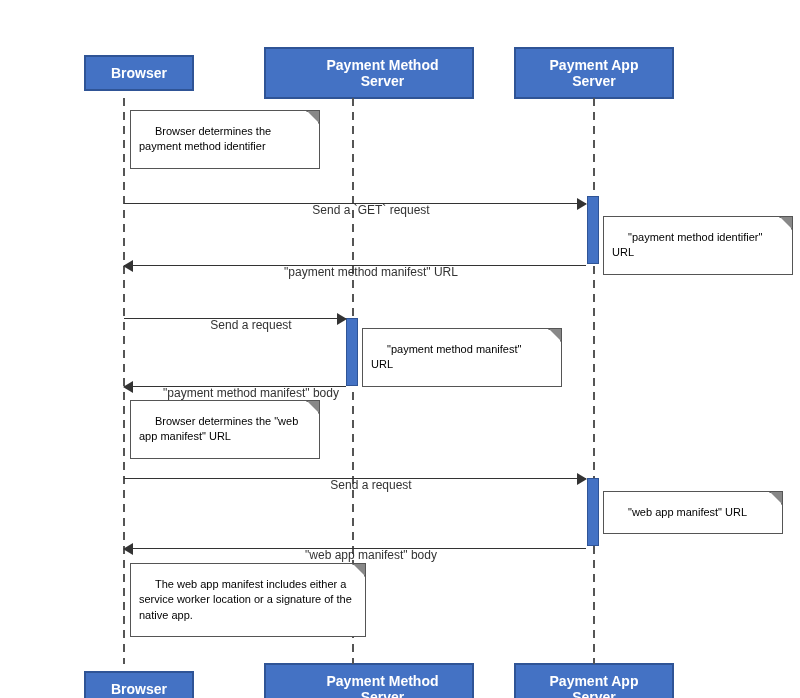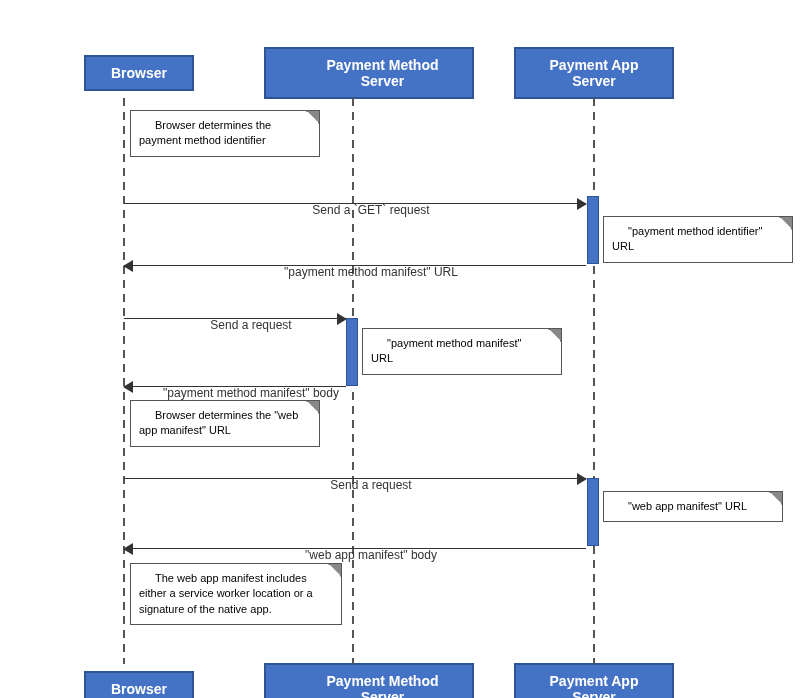--- a/index.html
+++ b/index.html
@@ -60,21 +60,21 @@
       width: 12px;
       background: #4472C4;
       border: 1px solid #2f5496;
     }
 
     
     .note {
       position: absolute;
       background: #fff;
       border: 1px solid #555;
-      padding: 7px 8px;
+      padding: 13px 8px;
       font-size: 11px;
       line-height: 1.4;
     }
     .note::after {
       content: '';
       position: absolute;
       top: 0; right: 0;
       width: 0; height: 0;
       border-style: solid;
       border-width: 0 12px 12px 0;
@@ -195,17 +195,17 @@
 </div>
 
 <div class="note" style="left:555px; top:443px; width:180px;">
   <span>"web app manifest" URL</span>
 </div>
 
 <div class="arrow left" style="left:76px; top:500px; width:462px;">
   <span class="arrow-label center">"web app manifest" body</span>
 </div>
 
-<div class="note" style="left:82px; top:515px; width:212px;">
+<div class="note" style="left:82px; top:515px; width:236px;">
   <span>The web app manifest includes
 either a service worker location or
 a signature of the native app.</span>
 </div>
 
 </body></html>

